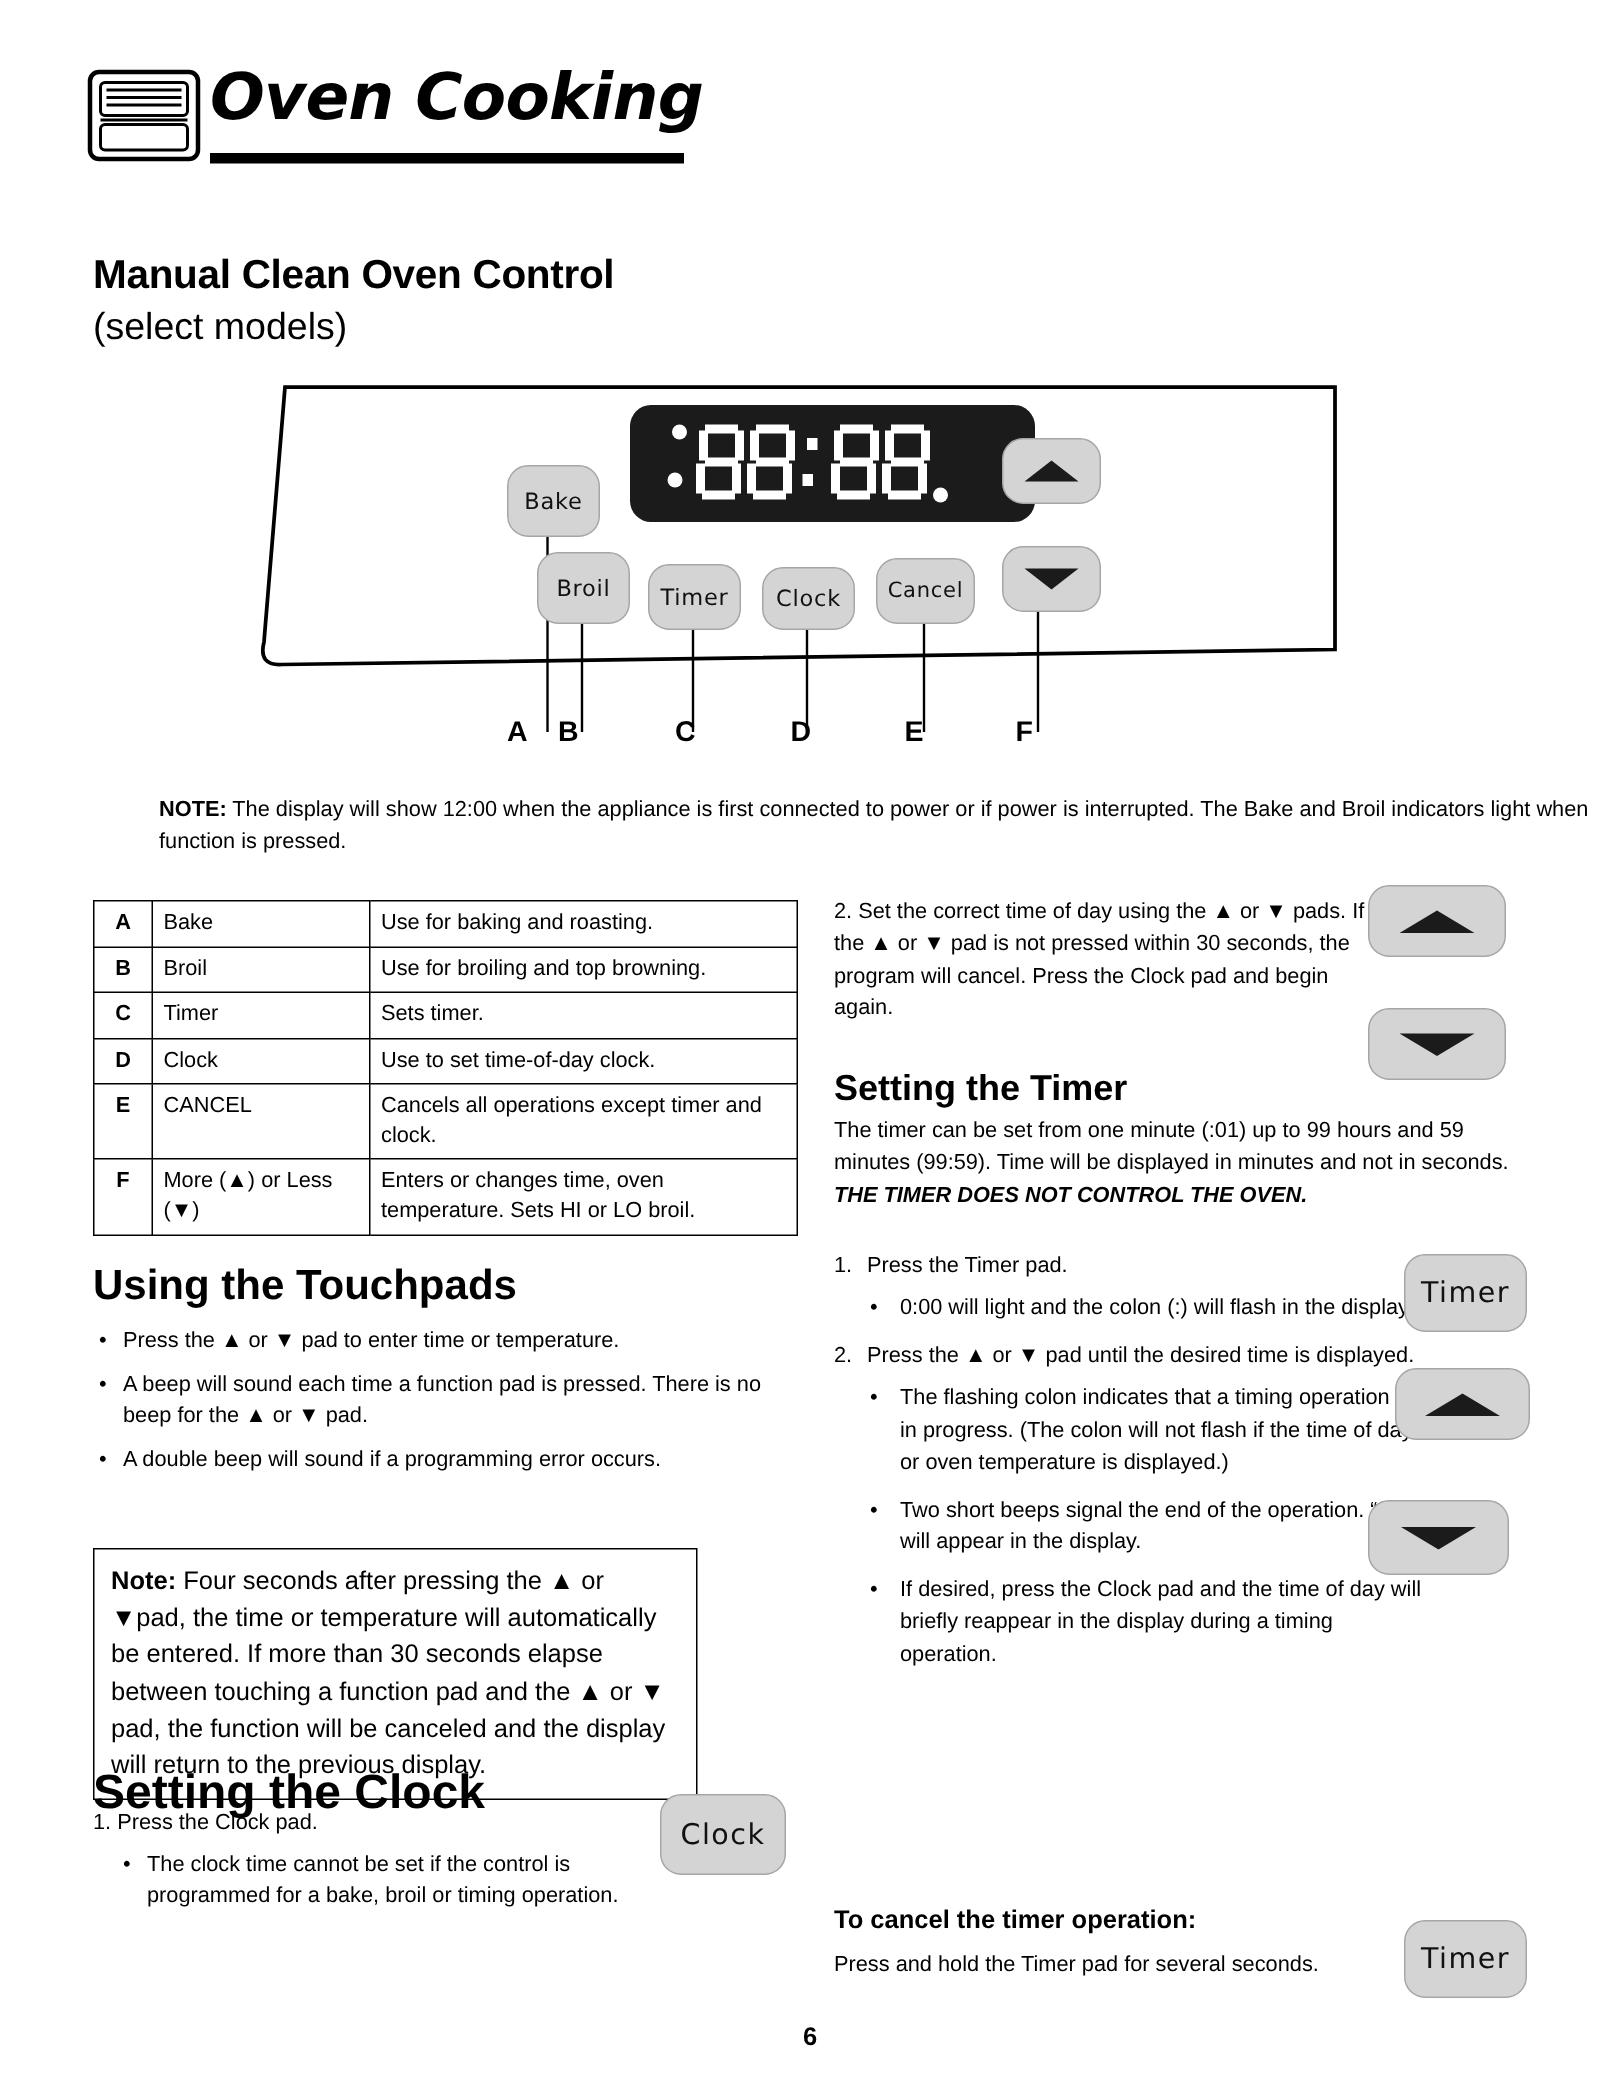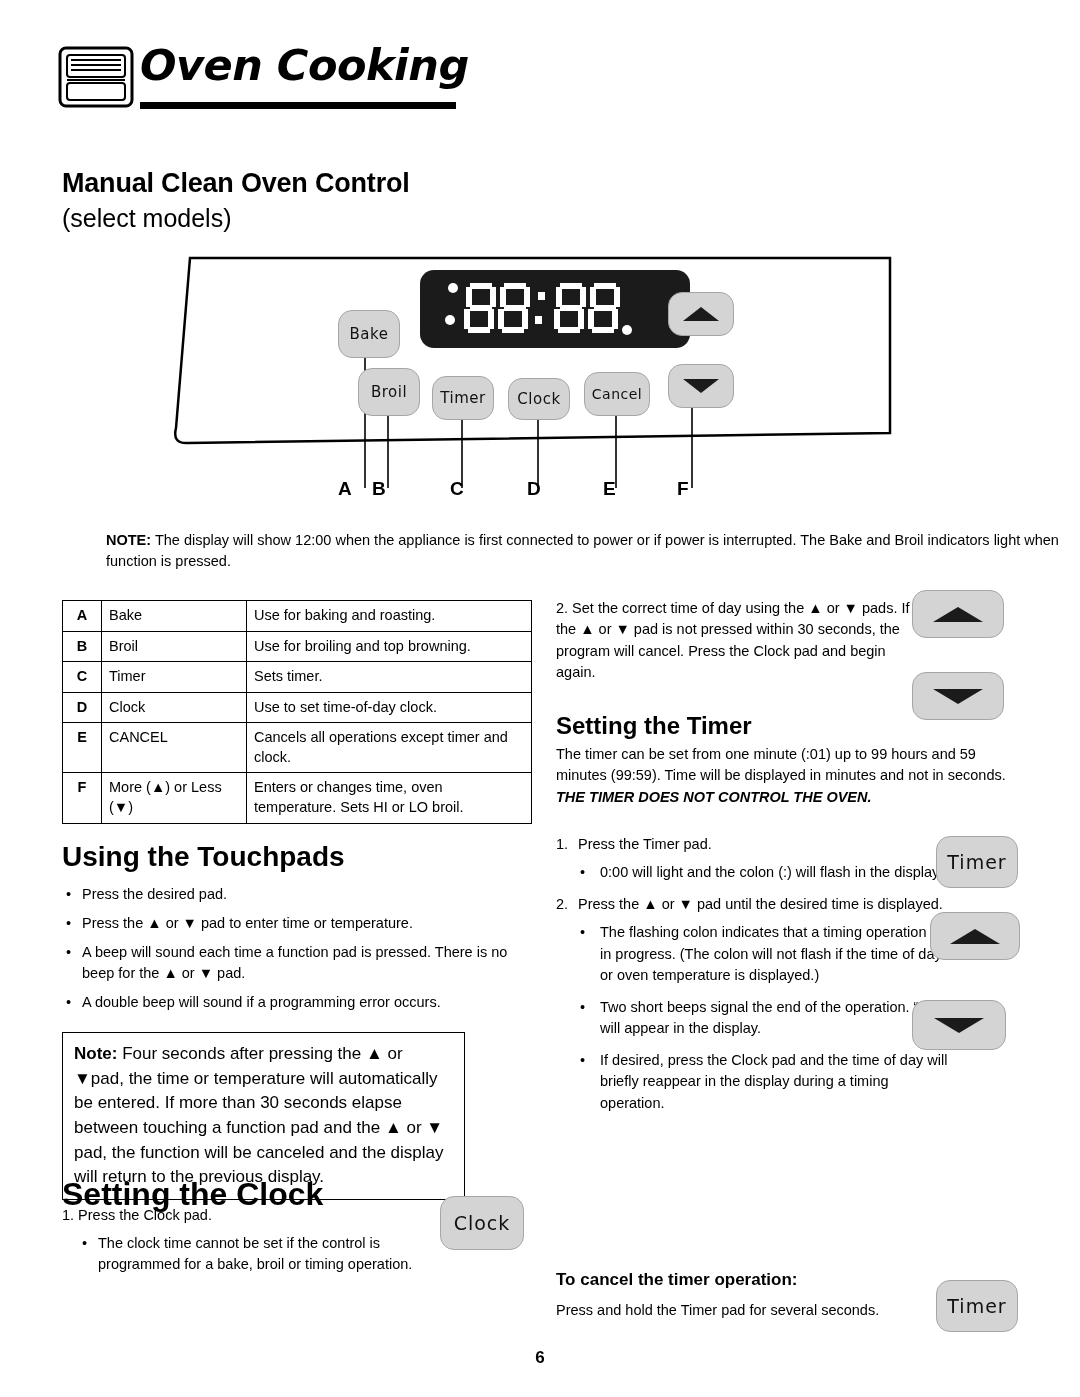--- a/index.html
+++ b/index.html
@@ -431,21 +431,20 @@
     <tr>
       <td class="key">F</td>
       <td class="mid">More (▲) or Less (▼)</td>
       <td>Enters or changes time, oven temperature.  Sets HI or LO broil.</td>
     </tr>
   </tbody>
 </table>
 
 <div class="h2-touchpads">Using the Touchpads</div>
 <div class="bullets-touch">
-  <div class="bullet">Press the desired pad.</div>
   <div class="bullet">Press the ▲ or ▼ pad to enter time or temperature.</div>
   <div class="bullet">A beep will sound each time a function pad is pressed. There is no beep for the ▲ or ▼ pad.</div>
   <div class="bullet">A double beep will sound if a programming error occurs.</div>
 </div>
 
 <div class="note-box">
   <b>Note:</b><span> Four seconds after pressing the ▲ or ▼pad, the time or temperature will automatically be entered. If more than 30 seconds elapse between touching a function pad and the ▲ or ▼ pad, the function will be canceled and the display will return to the previous display.</span>
 </div>
 
 <div class="h2-clock">Setting the Clock</div>

